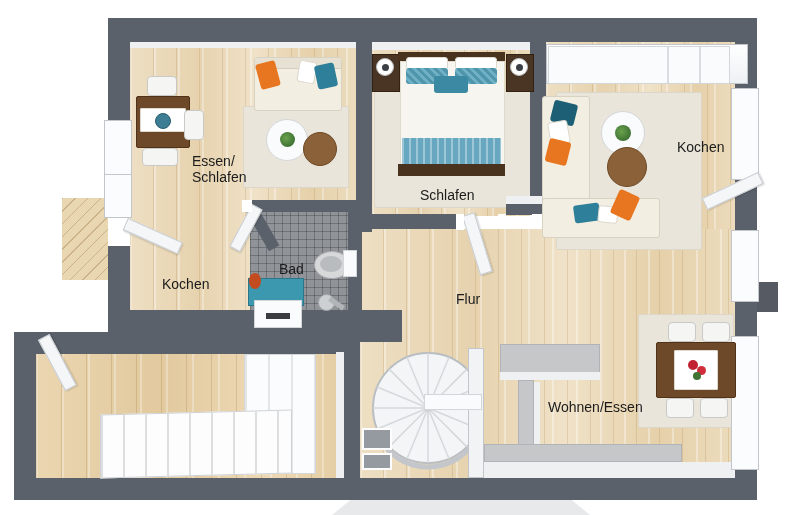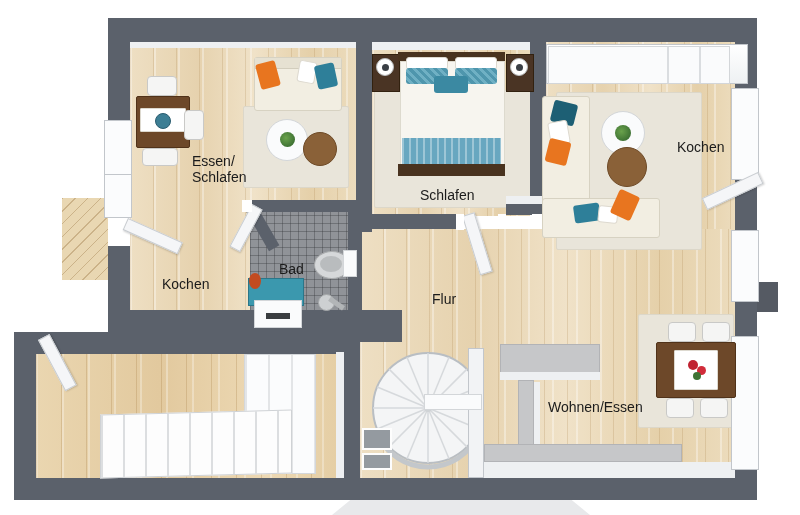--- a/index.html
+++ b/index.html
@@ -215,16 +215,16 @@
   <div class="chair" style="left:700px;top:398px;width:28px;height:20px;"></div>
 
   <div class="label" style="left:192px;top:153px;">
     <div>Essen/</div>
     <div>Schlafen</div>
   </div>
   <div class="label" style="left:420px;top:187px;">Schlafen</div>
   <div class="label" style="left:677px;top:139px;">Kochen</div>
   <div class="label" style="left:162px;top:276px;">Kochen</div>
   <div class="label" style="left:279px;top:261px;">Bad</div>
-  <div class="label" style="left:432px;top:291px;">Flur</div>
+  <div class="label" style="left:432px;top:291px;padding-left:24px;">Flur</div>
   <div class="label" style="left:548px;top:399px;">Wohnen/Essen</div>
 
 </div>
 
 </body></html>

